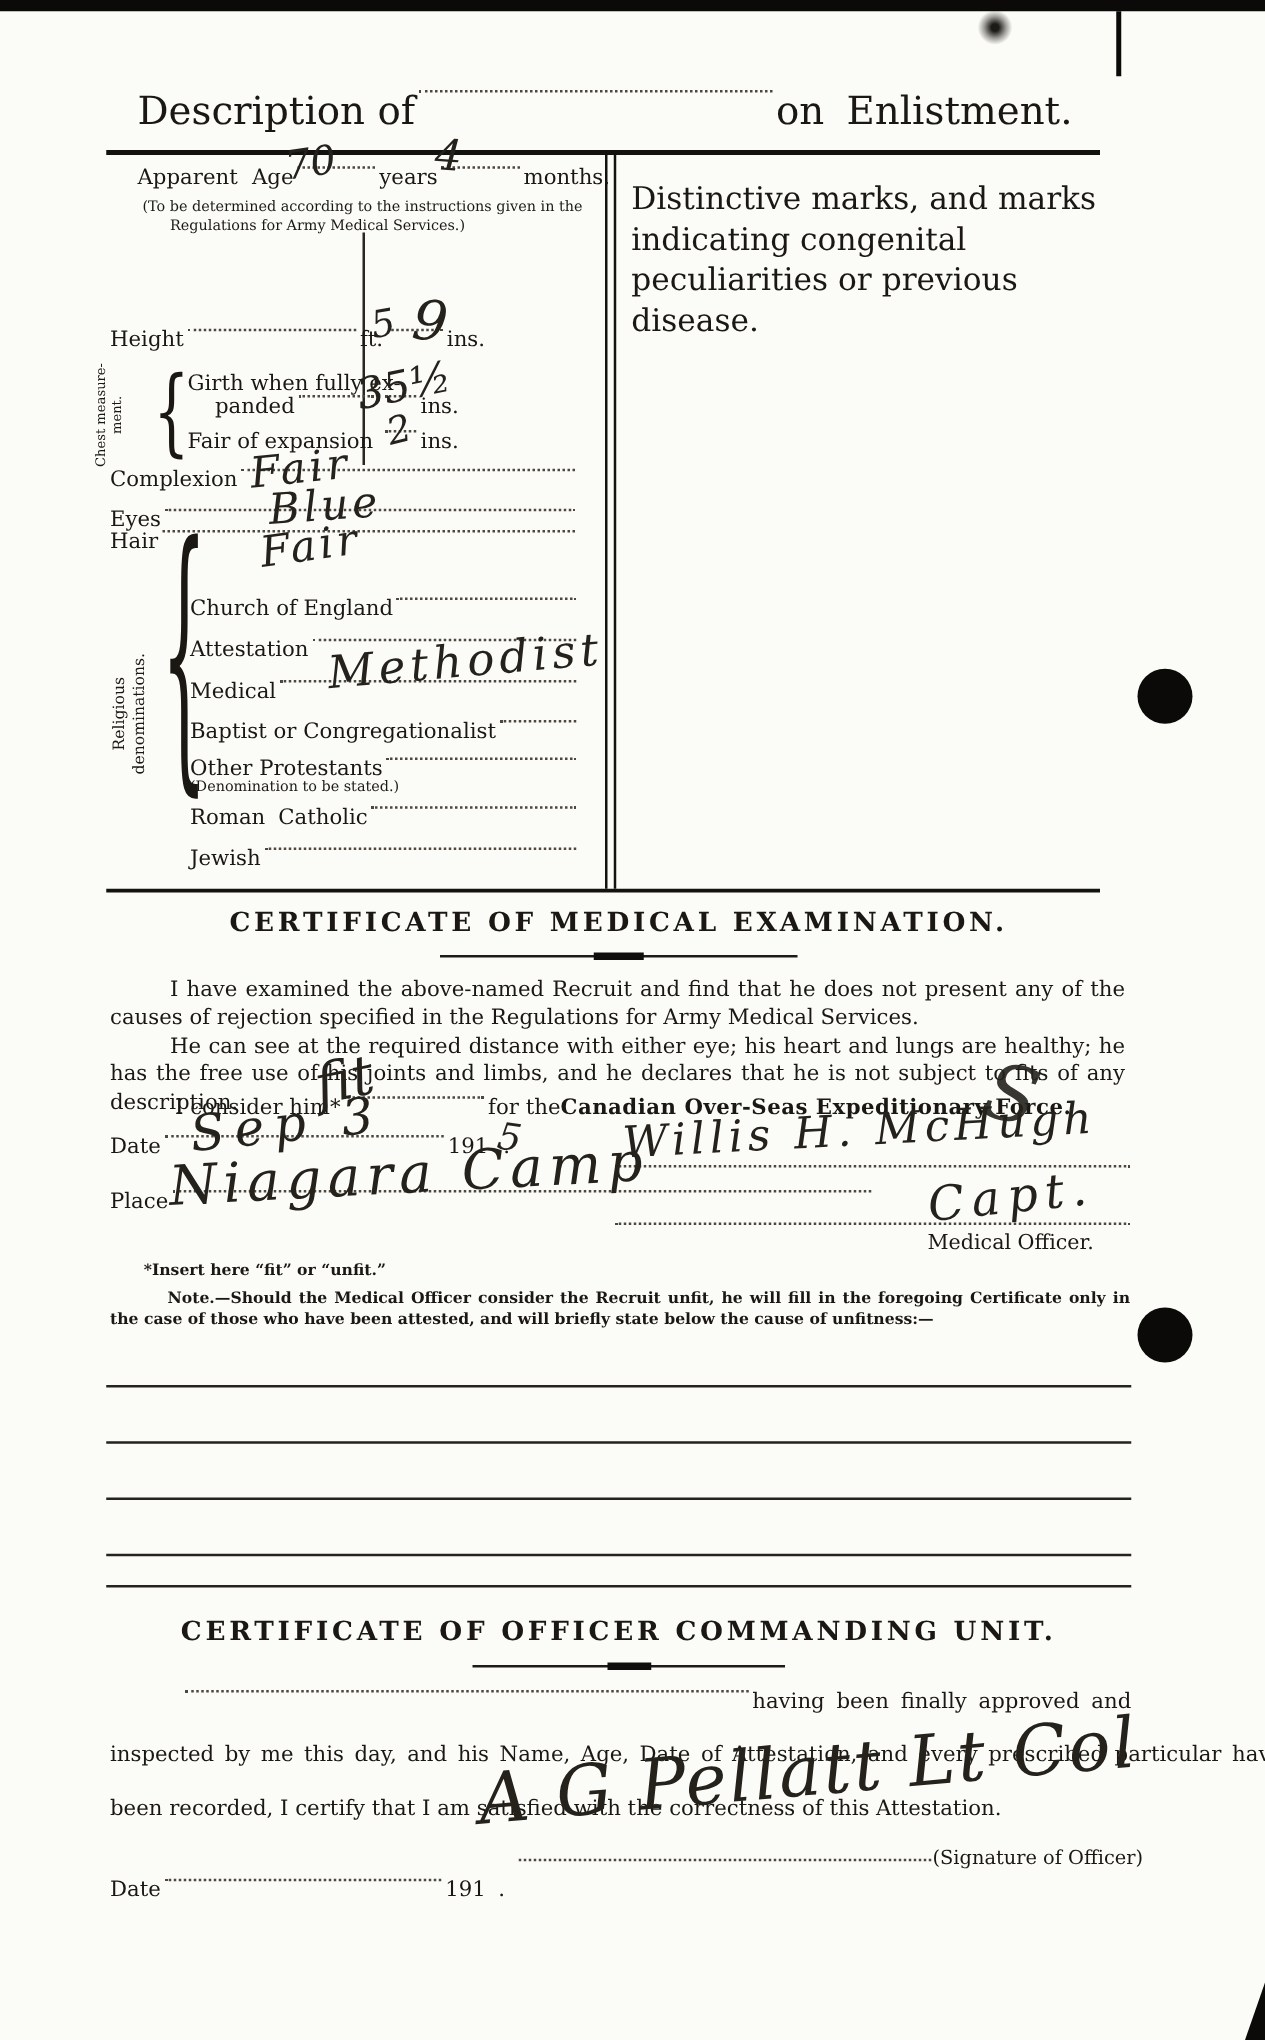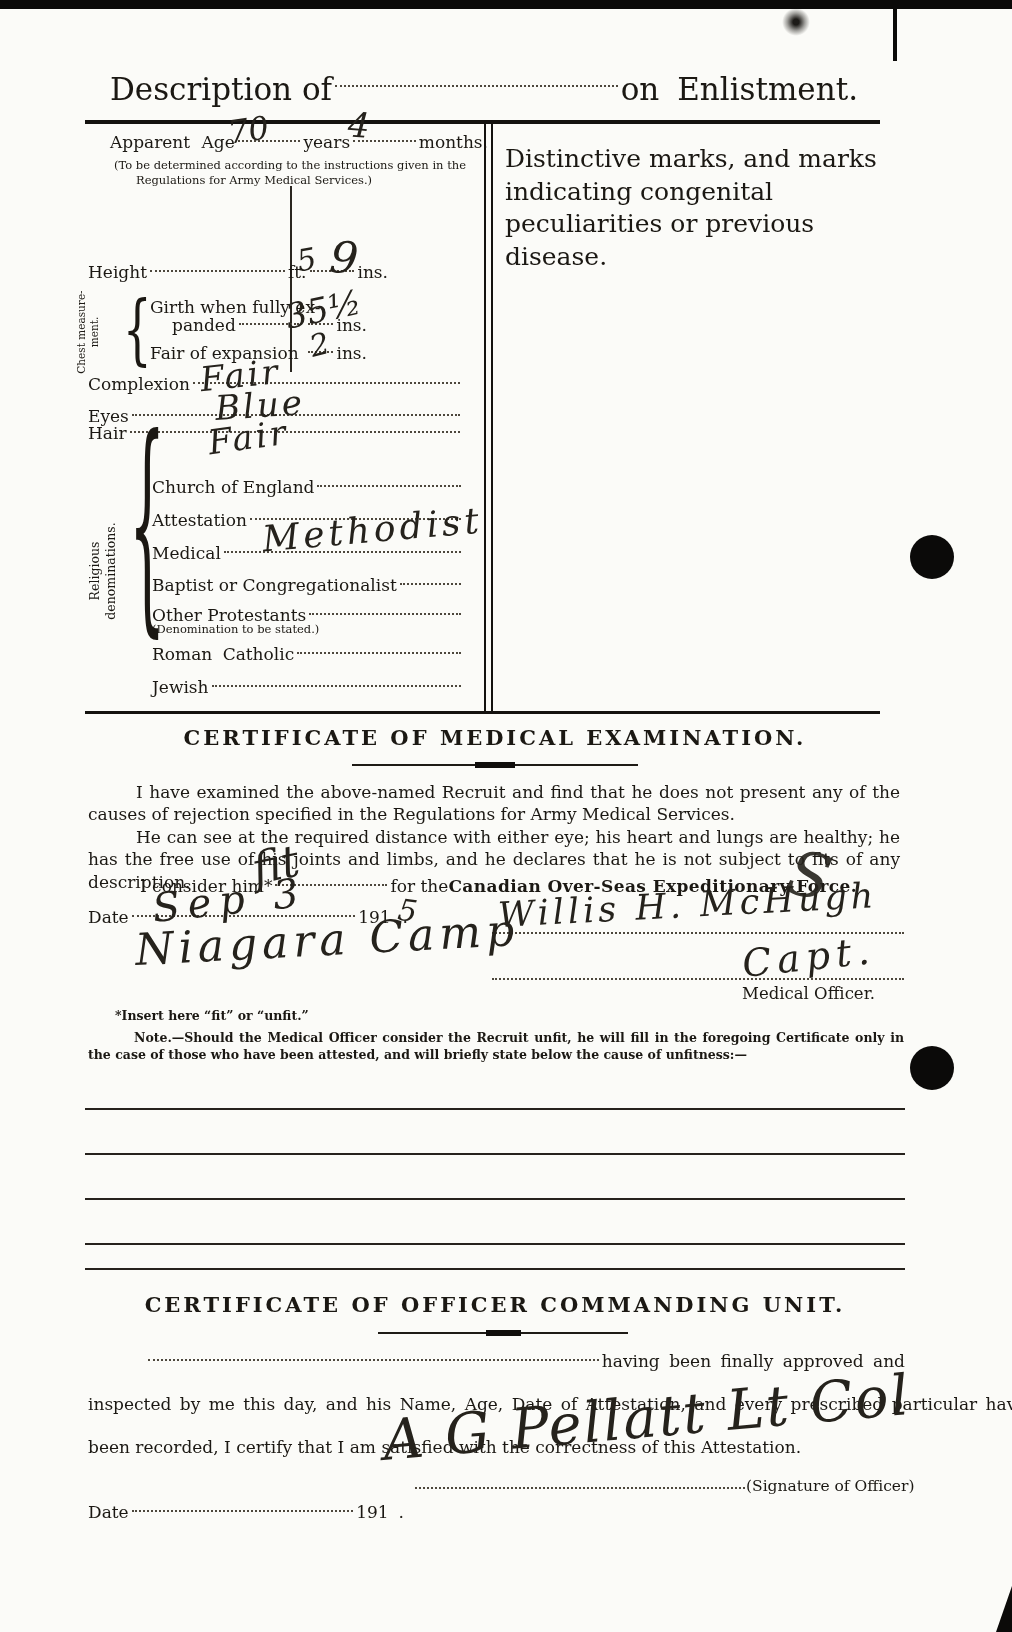--- a/index.html
+++ b/index.html
@@ -2,21 +2,21 @@
 <html><head>
 <meta charset="utf-8">
 <style>
   html,body{margin:0;padding:0;background:#6e6e6e;}
   .page{
     position:relative;width:1012px;height:1632px;margin:0 auto;
     background:#fbfbf8;color:#1b1813;overflow:hidden;
     font-family:"DejaVu Serif","Liberation Serif",serif;
   }
   .abs{position:absolute;}
-  .row{display:flex;align-items:center;}
+  .row{display:flex;align-items:flex-start;}
   .row .lbl{line-height:1.12;white-space:nowrap;}
   .fill{flex:1;border-bottom:2px dotted #4d473d;margin:0 3px 3px 3px;height:0;}
   .dotline{border-bottom:2px dotted #4d473d;height:0;}
   .solidline{border-bottom:2px solid #26221d;height:0;}
   .smalltext{font-size:12px;line-height:1.3;}
   .hang{padding-left:22px;text-indent:-22px;margin-left:24px;}
   .sec-head{text-align:center;font-weight:bold;letter-spacing:3px;font-size:21px;white-space:nowrap;}
   .divider{height:2px;background:#1e1b16;position:relative;}
   .divider:after{content:"";position:absolute;left:43%;right:43%;top:-2px;height:6px;background:#100e0c;}
   .para{font-size:17px;line-height:1.32;text-align:justify;}
@@ -170,20 +170,24 @@
     <span class="lbl">191</span>
     <span class="lbl" style="width:12px;"></span>
     <span class="lbl">.</span>
   </div>
   <span class="abs hw" style="left:152px;top:880px;font-size:40px;transform:rotate(-6deg);letter-spacing:8px;">Sep 3</span>
   <span class="abs hw" style="left:398px;top:896px;font-size:30px;transform:rotate(8deg);">5</span>
 
   <div class="abs dotline" style="left:492px;top:932px;width:412px;"></div>
   <span class="abs hw" style="left:498px;top:888px;font-size:35px;transform:rotate(-3deg);letter-spacing:4px;">Willis H. McHugh</span>
 
+  <div class="abs row" style="left:88px;top:952px;width:612px;font-size:17px;">
+    <span class="lbl">Place</span>
+    <span class="fill"></span>
+  </div>
   <span class="abs hw" style="left:135px;top:918px;font-size:44px;transform:rotate(-3deg);letter-spacing:5px;">Niagara Camp</span>
 
   <div class="abs dotline" style="left:492px;top:978px;width:412px;"></div>
   <span class="abs hw" style="left:742px;top:938px;font-size:38px;transform:rotate(-6deg);letter-spacing:6px;">Capt.</span>
   <div class="abs" style="left:742px;top:984px;font-size:16.5px;">Medical Officer.</div>
 
   <div class="abs" style="left:115px;top:1008px;font-size:12.5px;font-weight:bold;">*Insert here “fit” or “unfit.”</div>
   <div class="abs" style="left:88px;top:1030px;width:816px;font-size:12.5px;line-height:1.35;text-indent:46px;text-align:justify;font-weight:bold;">Note.—Should the Medical Officer consider the Recruit unfit, he will fill in the foregoing Certificate only in the case of those who have been attested, and will briefly state below the cause of unfitness:—</div>
 
   <div class="abs solidline" style="left:85px;top:1108px;width:820px;"></div>

